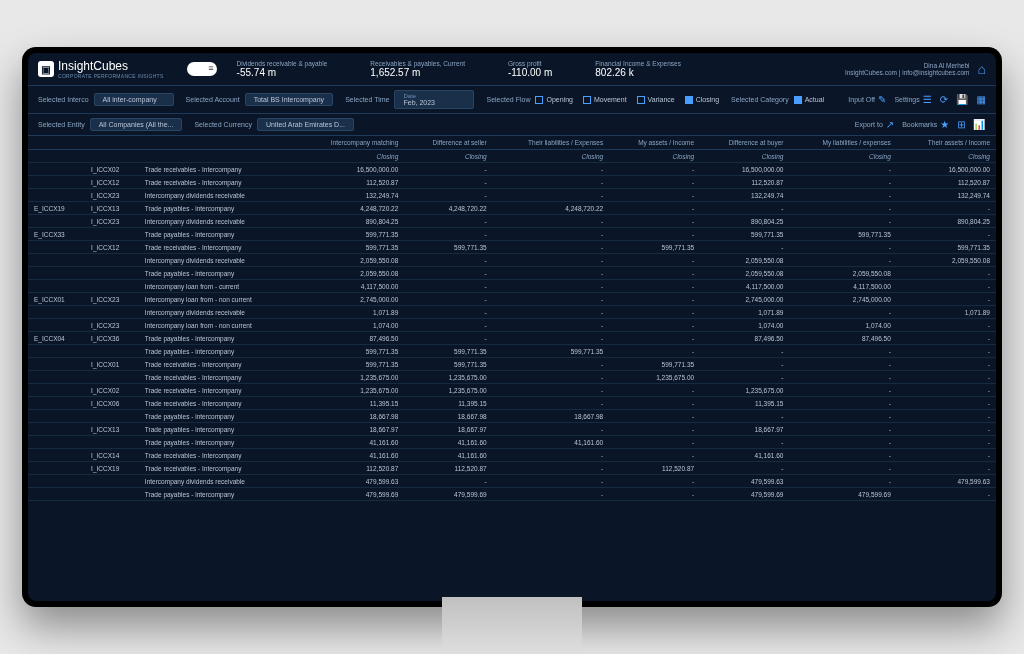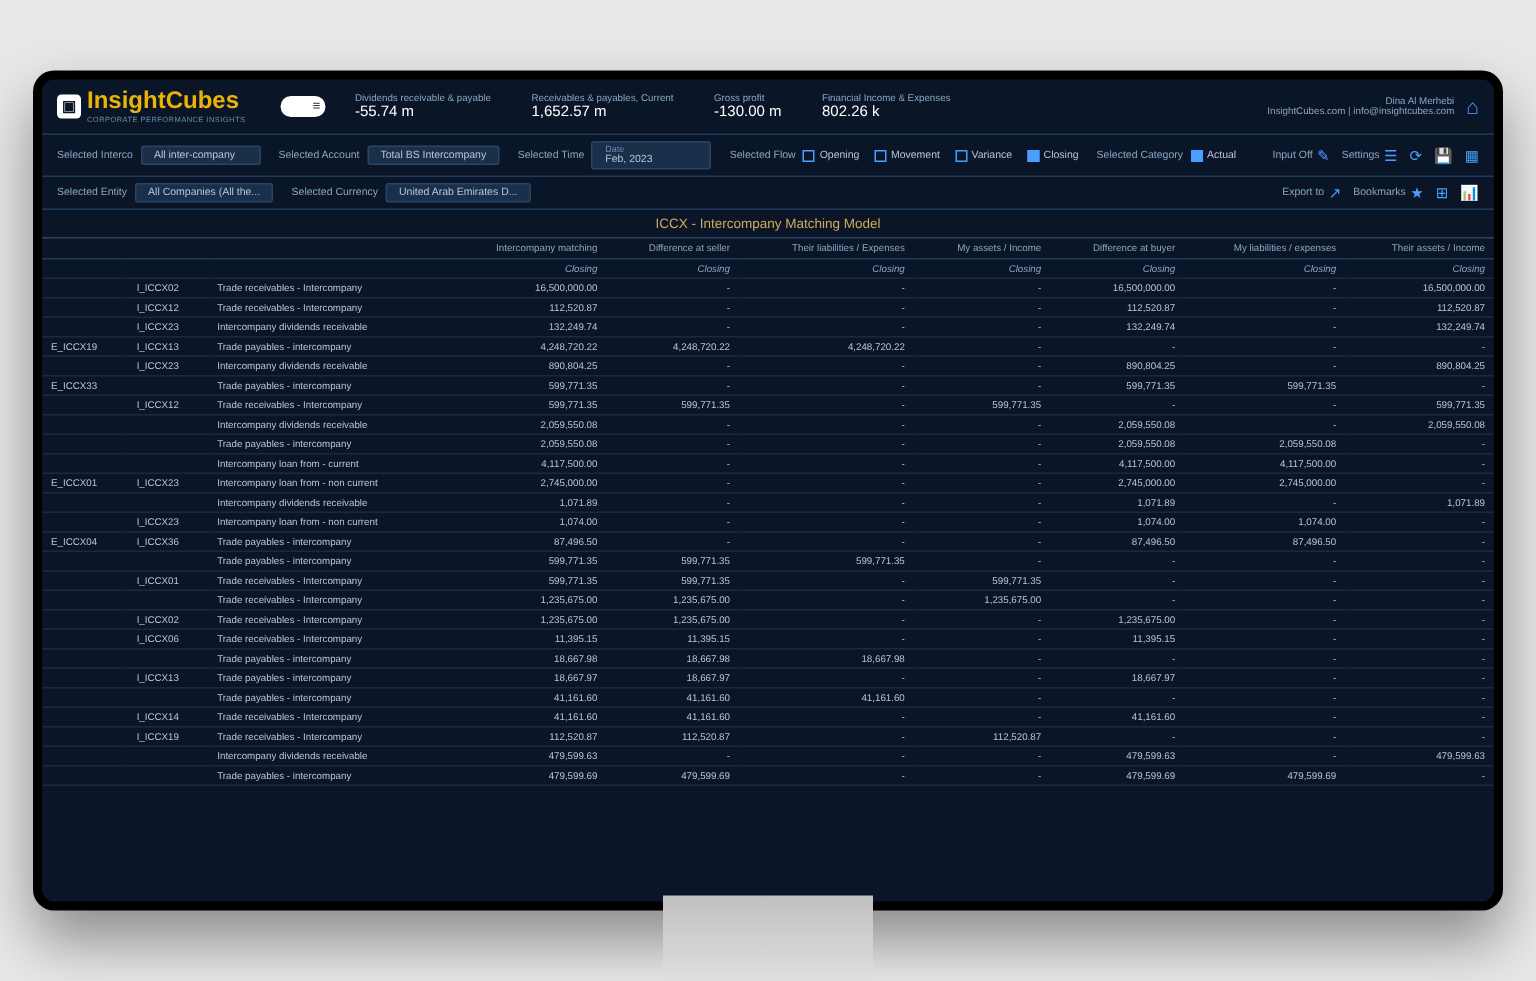--- a/index.html
+++ b/index.html
@@ -4,25 +4,25 @@
 <style>
 *{margin:0;padding:0;box-sizing:border-box;font-family:Arial,sans-serif}
 body{background:#e8e8e8;display:flex;align-items:center;justify-content:center;min-height:654px;width:1024px}
 .monitor{width:980px;height:560px;background:#000;border-radius:14px;padding:6px;box-shadow:0 20px 40px rgba(0,0,0,.4);position:relative}
 .monitor::after{content:'';position:absolute;bottom:-50px;left:50%;transform:translateX(-50%);width:140px;height:60px;background:linear-gradient(#c0c0c0,#e0e0e0);border-radius:0 0 8px 8px}
 .monitor::before{content:'';position:absolute;bottom:-80px;left:50%;transform:translateX(-50%);width:280px;height:30px;background:linear-gradient(#a8a8a8,#d0d0d0);border-radius:50%}
 .screen{width:100%;height:100%;background:#0a1628;border-radius:8px;overflow:hidden;color:#b8c5d6;font-size:8px}
 .topbar{display:flex;align-items:center;padding:6px 10px;border-bottom:1px solid #1e3a5a}
 .logo{display:flex;align-items:center;gap:4px;margin-right:15px}
 .logo-mark{width:16px;height:16px;background:#fff;border-radius:3px;display:flex;align-items:center;justify-content:center;color:#0a1628;font-weight:bold;font-size:10px}
-.logo-text{color:#eab308;font-size:16px;font-weight:bold}
+.logo-text{color:#ffffff;font-size:12px;font-weight:normal}
 .logo-sub{font-size:5px;color:#6b8caf;letter-spacing:.3px}
 .toggle{width:30px;height:14px;background:#fff;border-radius:7px;position:relative;margin-left:8px}
 .toggle::after{content:'≡';position:absolute;right:3px;top:1px;font-size:9px;color:#333}
-.metrics{display:flex;gap:27px;flex:1;margin-left:20px}
+.metrics{display:flex;gap:43px;flex:1;margin-left:20px}
 .metric{display:flex;flex-direction:column}
 .metric-label{font-size:6.5px;color:#8aa4c2}
 .metric-val{font-size:10px;color:#fff;font-weight:500}
 .userinfo{text-align:right;font-size:6.5px;color:#8aa4c2;margin-right:8px}
 .home-icon{color:#4a9eff;font-size:14px}
 .filters{display:flex;align-items:center;padding:4px 10px;gap:12px;border-bottom:1px solid #1e3a5a;flex-wrap:wrap}
 .filter-group{display:flex;align-items:center;gap:5px}
 .filter-label{font-size:7px;color:#8aa4c2}
 .filter-sel{background:#1a2f4a;border:1px solid #2a4563;padding:2px 8px;font-size:7px;color:#b8c5d6;border-radius:2px;min-width:80px}
 .checks{display:flex;gap:10px}
@@ -60,21 +60,21 @@
           <div class="metric">
             <span class="metric-label">Dividends receivable &amp; payable</span>
             <span class="metric-val">-55.74 m</span>
           </div>
           <div class="metric">
             <span class="metric-label">Receivables &amp; payables, Current</span>
             <span class="metric-val">1,652.57 m</span>
           </div>
           <div class="metric">
             <span class="metric-label">Gross profit</span>
-            <span class="metric-val">-130.00 m</span>
+            <span class="metric-val">-110.00 m</span>
           </div>
           <div class="metric">
             <span class="metric-label">Financial Income &amp; Expenses</span>
             <span class="metric-val">802.26 k</span>
           </div>
         </div>
   <div class="userinfo">
     <div>Dina Al Merhebi</div>
     <div>InsightCubes.com | info@insightcubes.com</div>
   </div>
@@ -143,21 +143,20 @@
           </div>
     <div class="act">
             <span>Bookmarks</span>
             <span class="act-icon">★</span>
           </div>
     <span class="act-icon">⊞</span>
     <span class="act-icon">📊</span>
   </div>
 </div>
 
-<div class="title-bar">ICCX - Intercompany Matching Model</div>
 
 <div class="grid">
   <table>
     <thead>
             <tr id="thead-row">
               <th></th>
               <th></th>
               <th></th>
               <th>Intercompany matching</th>
               <th>Difference at seller</th>

